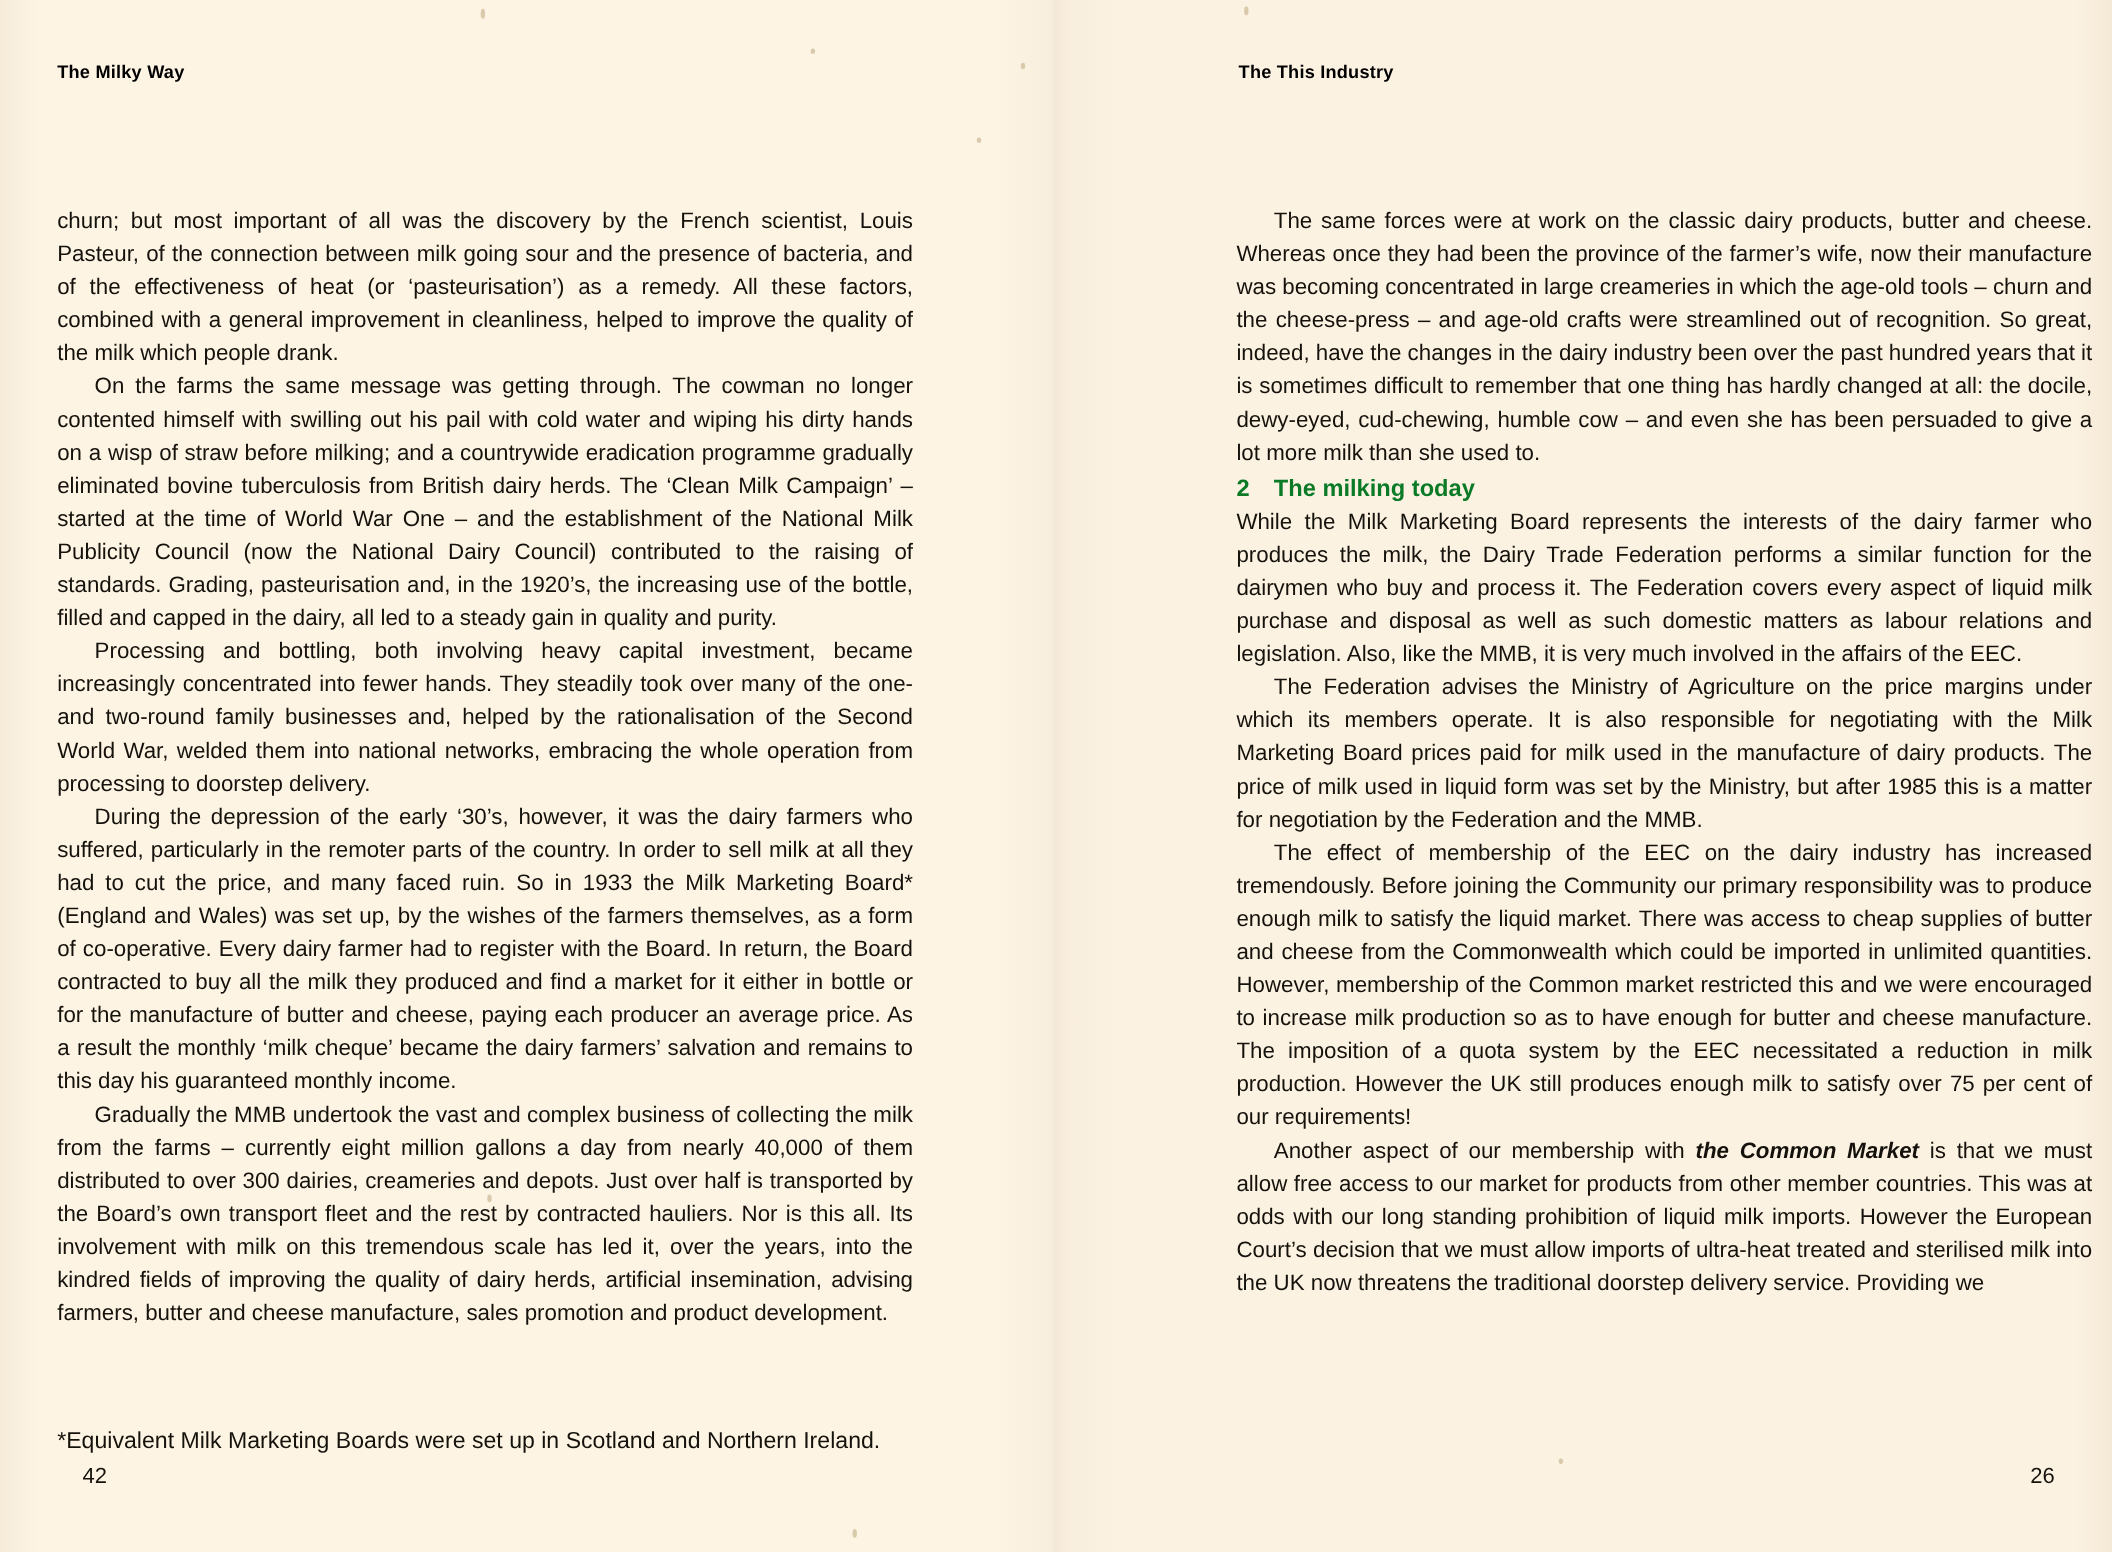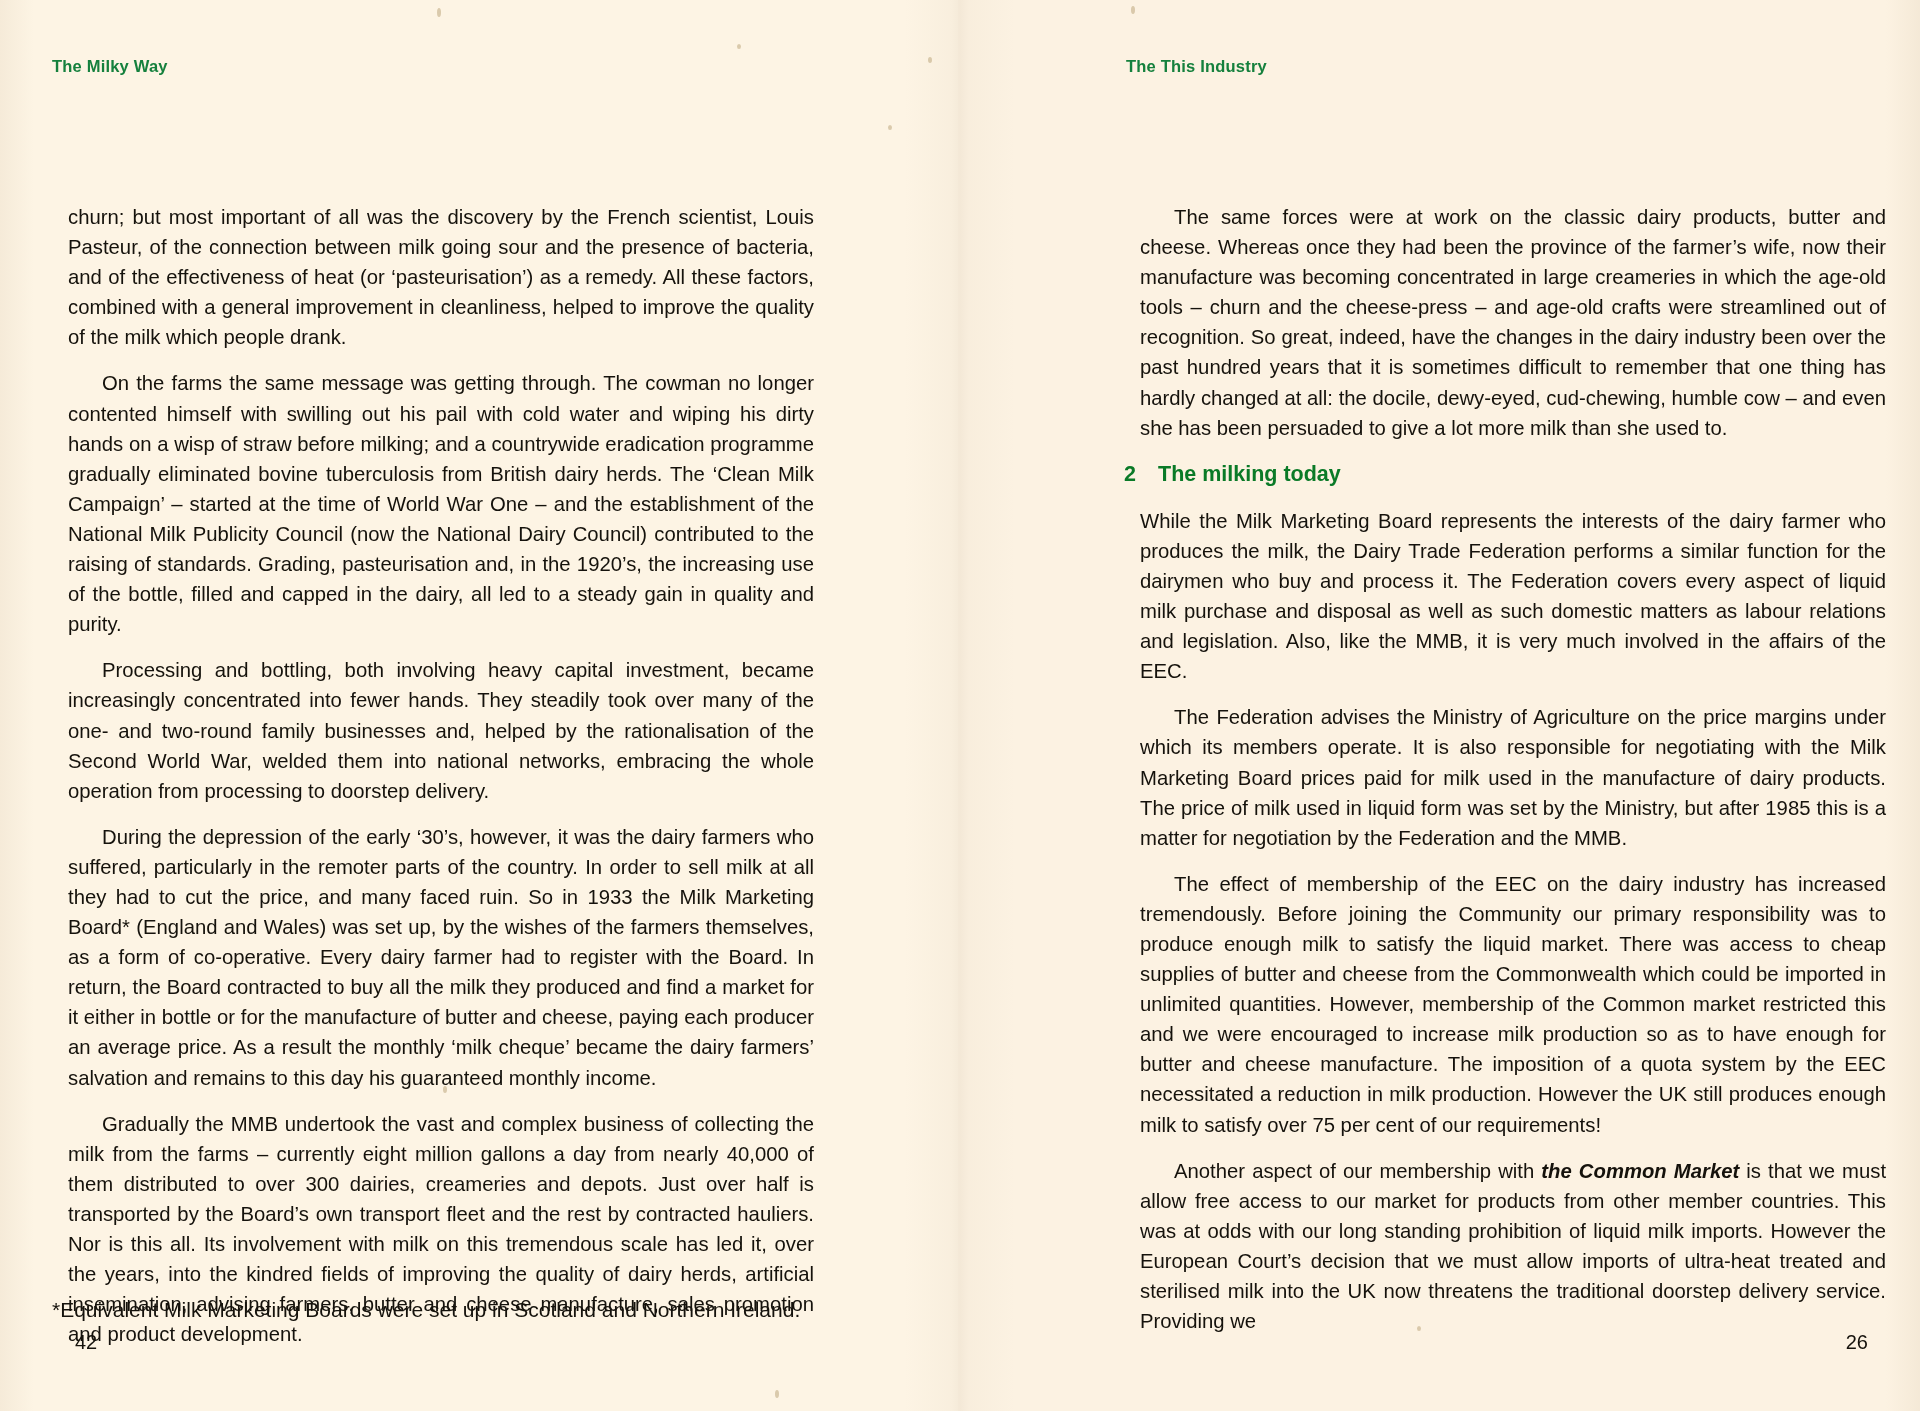--- a/index.html
+++ b/index.html
@@ -57,42 +57,42 @@
   }
   .page.left  { left: 0;    width: 958px; }
   .page.right { left: 958px; width: 962px; }
 
   .running-head {
     position: absolute;
     top: 57px;
     font-size: 16.5px;
     font-weight: 700;
     letter-spacing: 0.2px;
-    color: #15803d;
+    color: #000000;
     white-space: nowrap;
   }
   .page.left  .running-head { left: 52px; }
   .page.right .running-head { left: 168px; }
 
   .col {
     position: absolute;
     top: 186px;
     width: 778px;
     font-size: 20.3px;
     line-height: 30.1px;
     text-align: justify;
     text-justify: inter-word;
     -webkit-hyphens: none;
     hyphens: none;
   }
   .page.left  .col { left: 52px; }
   .page.right .col { left: 166px; }
 
   .col p {
-    margin: 16px;
+    margin: 0;
     text-indent: 34px;
   }
   .col p.noindent { text-indent: 0; }
   .col p.last-line-left { text-align-last: left; }
 
   .section-head {
     margin: 2px 0 0 0;
     text-indent: 0;
     color: #0a7a27;
     font-weight: 700;

